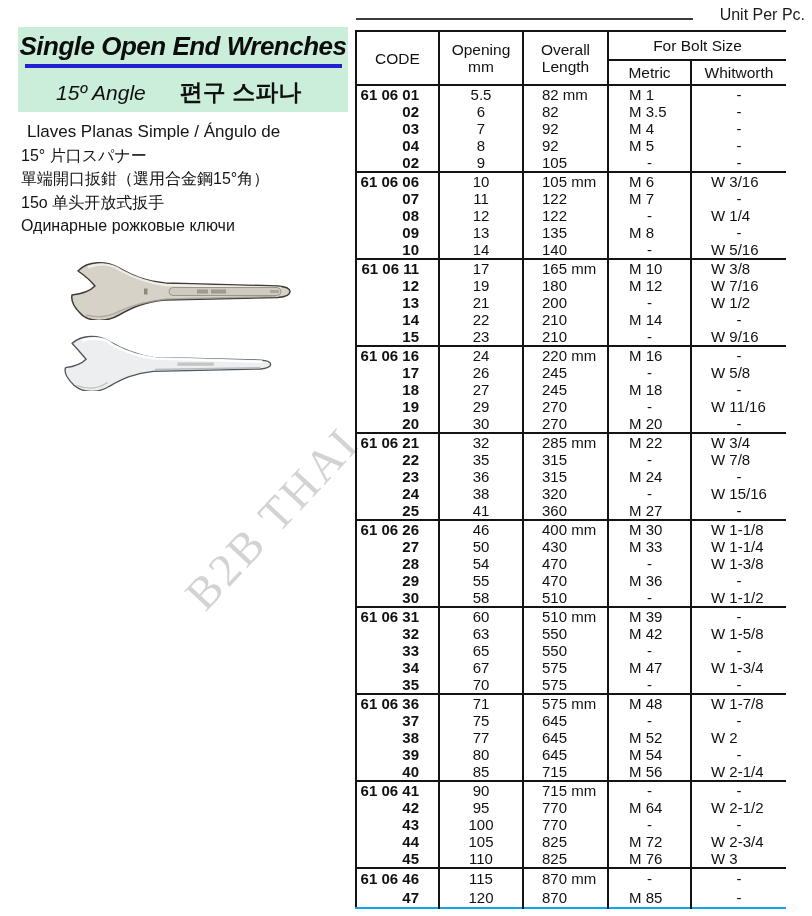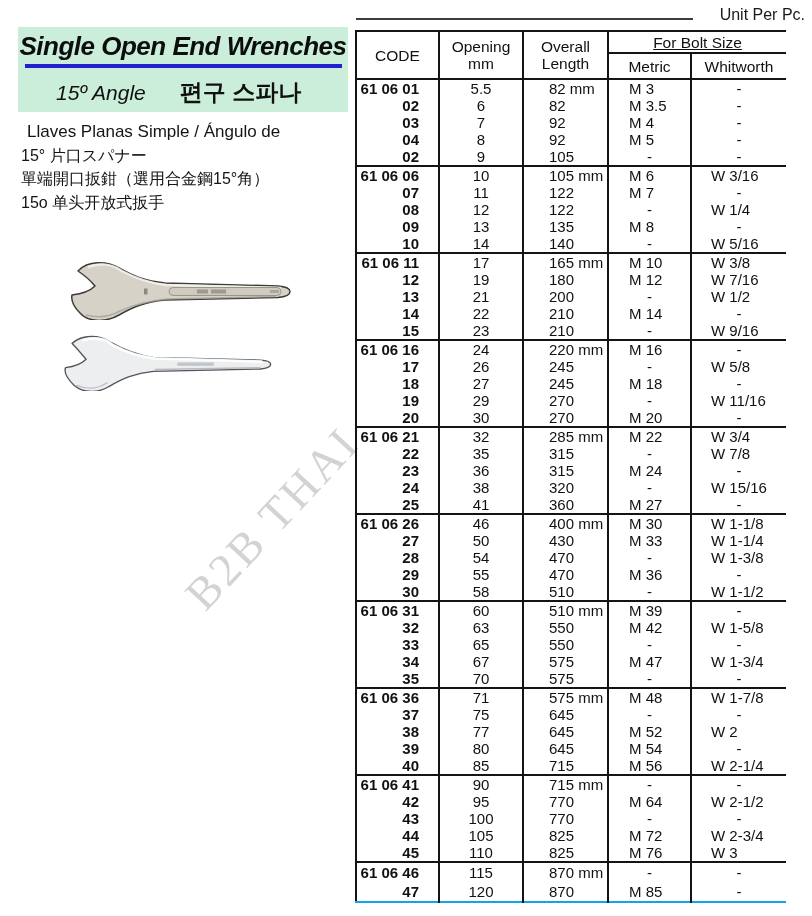--- a/index.html
+++ b/index.html
@@ -132,33 +132,33 @@
     font-size: 15.5px;
     text-align: center;
     vertical-align: middle;
     line-height: 17px;
   }
   th.h-code, th.h-open, th.h-oal {
     height: 48px;
     border-right: 2px solid #141414;
     border-bottom: 2px solid #141414;
   }
-  th.h-bolt { height: 22px; border-bottom: 2px solid #141414; text-decoration: underline; }
+  th.h-bolt { height: 29px; border-bottom: 2px solid #141414; }
   th.h-met  { height: 18px; border-right: 2px solid #141414; border-bottom: 2px solid #141414; }
   th.h-whit { height: 25px; border-bottom: 2px solid #141414; }
 
   table.spec td {
     height: 17px;
     line-height: 17px;
     vertical-align: middle;
     white-space: nowrap;
   }
   td.code     { font-weight: bold; text-align: right; padding-right: 19px; border-right: 2px solid #141414; }
   td.opening  { text-align: center; border-right: 2px solid #141414; }
-  td.overall  { text-align: left; padding-left: 25px; border-right: 2px solid #141414; }
+  td.overall  { text-align: left; padding-left: 18px; border-right: 2px solid #141414; }
   td.metric   { text-align: left; padding-left: 20px; border-right: 2px solid #141414; }
   td.whitworth{ text-align: left; padding-left: 19px; }
   td.dash     { text-align: center; padding-left: 0; }
   tr.group-start td { border-top: 2px solid #141414; }
   tr.last-group td { height: 20px; }
 </style>
 </head>
 <body>
 
 <div class="page">
@@ -173,20 +173,21 @@
       <span class="angle-label">15º Angle</span>
       <span class="korean-label">편구 스파나</span>
     </div>
   </div>
 
   <div class="descriptions">
     <div class="line1">Llaves Planas Simple / Ángulo de</div>
     <div>15° 片口スパナー</div>
     <div>單端開口扳鉗（選用合金鋼15°角）</div>
     <div>15o 单头开放式扳手</div>
+    <div>Одинарные рожковые ключи</div>
   </div>
 
   <svg class="wrench-a" width="236" height="62" viewBox="0 0 472 124">
     <path d="M 24,26 C 44,4 82,6 106,20 C 134,36 158,46 198,50 L 424,56 Q 448,58 448,67 Q 448,77 424,79 L 198,84 C 158,88 134,98 106,114 C 82,128 46,130 28,110 C 16,98 10,84 12,74 C 30,72 48,66 58,56 C 48,44 36,34 24,26 Z" fill="#d6d2c8" stroke="#3e3c36" stroke-width="3" stroke-linejoin="round"></path>
     <path d="M 44,18 C 72,8 92,12 112,26 C 138,40 162,50 200,54 L 430,60" fill="none" stroke="#f4f2ec" stroke-width="5" opacity="0.9"></path>
     <path d="M 40,114 C 70,122 90,116 108,106 C 136,93 166,86 202,82 L 420,77" fill="none" stroke="#a5a198" stroke-width="3" opacity="0.8"></path>
     <rect x="206" y="59" width="224" height="16" rx="8" fill="#cfcbc1" stroke="#9a968c" stroke-width="2"></rect>
     <rect x="156" y="61" width="7" height="12" fill="#8d897f"></rect>
     <rect x="262" y="63" width="22" height="8" fill="#8d897f" opacity="0.75"></rect>
     <rect x="290" y="63" width="30" height="8" fill="#8d897f" opacity="0.75"></rect>
@@ -227,21 +228,21 @@
       <tr>
         <th class="h-met">Metric</th>
         <th class="h-whit">Whitworth</th>
       </tr>
     </thead>
     <tbody>
         <tr class="group-start">
           <td class="code">61 06 01</td>
           <td class="opening">5.5</td>
           <td class="overall">82 mm</td>
-          <td class="metric">M 3</td>
+          <td class="metric">M 1</td>
           <td class="whitworth dash">-</td>
         </tr>
         <tr>
           <td class="code">02</td>
           <td class="opening">6</td>
           <td class="overall">82</td>
           <td class="metric">M 3.5</td>
           <td class="whitworth dash">-</td>
         </tr>
         <tr>

